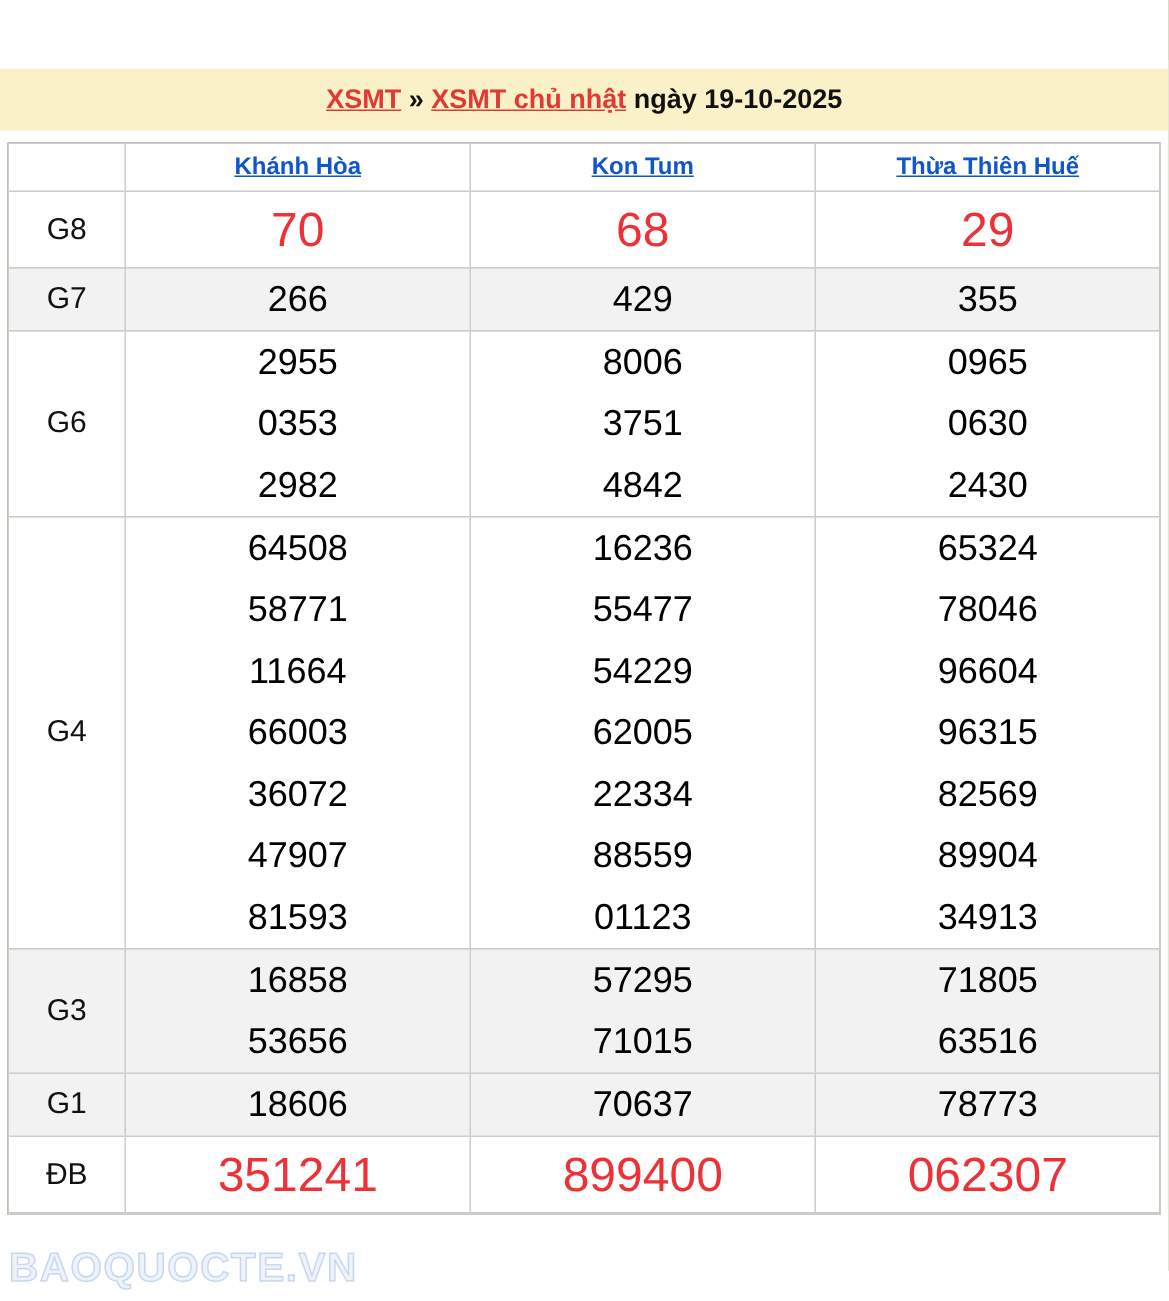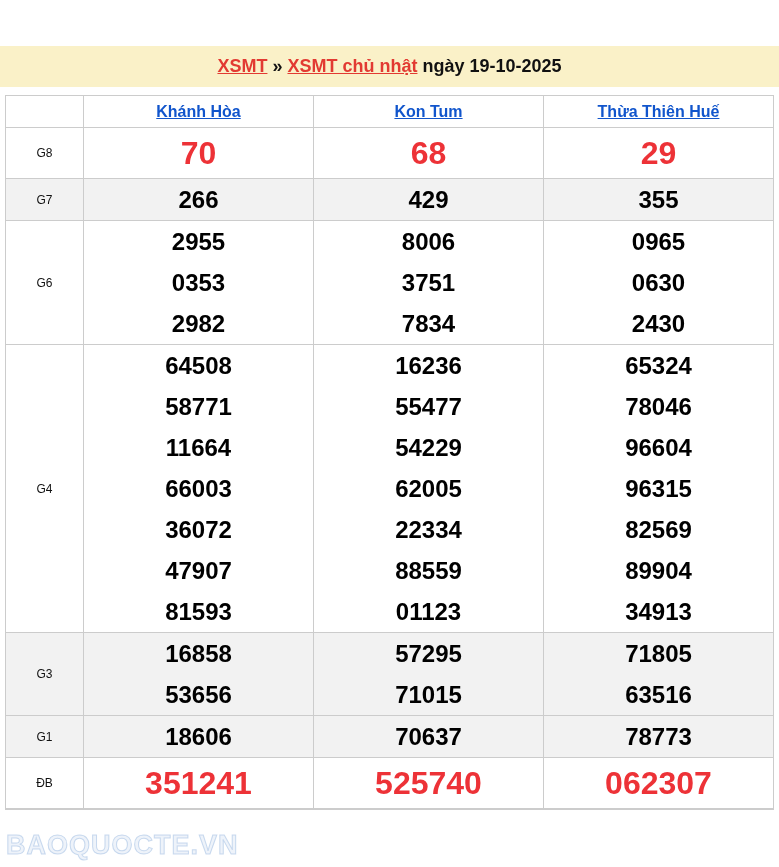--- a/index.html
+++ b/index.html
@@ -32,27 +32,27 @@
   .results{
     position:absolute;top:55px;left:5px;width:769px;
     border:1px solid var(--border);
     background:#4d7c0f;
   }
   .trow{display:flex;border-bottom:1px solid var(--border);background:#fff;}
   .trow:last-child{border-bottom:1px solid var(--border);}
   .trow.alt{background:var(--alt);}
   .cell{border-right:1px solid var(--border);display:flex;flex-direction:column;justify-content:center;align-items:center;}
   .cell:last-child{border-right:none;}
-  .label-cell{width:78px;flex:none;font-size:12px;color:#111;}
+  .label-cell{width:78px;flex:none;font-size:20px;color:#111;}
   .val-cell{flex:1 1 0;}
   .hdr .val-cell{height:31px;justify-content:center;}
   .hdr .label-cell{height:31px;}
   .col-link{color:var(--blue);font-weight:bold;font-size:16px;text-decoration:underline;cursor:pointer;}
   .num{height:41px;display:flex;align-items:center;justify-content:center;
-       font-weight:bold;font-size:24px;color:#000;line-height:1;}
+       font-weight:normal;font-size:24px;color:#000;line-height:1;}
   .trow.xl .num{height:50px;font-size:32px;color:var(--red);}
 
   
   .watermark{
     position:absolute;left:6px;top:790px;
     font-size:27px;font-weight:bold;letter-spacing:1px;
     color:rgba(205,222,240,0.35);
     -webkit-text-stroke:1px rgba(160,190,225,0.55);
     pointer-events:none;white-space:nowrap;
   }
@@ -117,21 +117,21 @@
       <div class="trow">
         <div class="cell label-cell">G6</div>
         <div class="cell val-cell">
           <div class="num">2955</div>
           <div class="num">0353</div>
           <div class="num">2982</div>
         </div>
         <div class="cell val-cell">
           <div class="num">8006</div>
           <div class="num">3751</div>
-          <div class="num">7834</div>
+          <div class="num">4842</div>
         </div>
         <div class="cell val-cell">
           <div class="num">0965</div>
           <div class="num">0630</div>
           <div class="num">2430</div>
         </div>
       </div>
       <div class="trow">
         <div class="cell label-cell">G4</div>
         <div class="cell val-cell">
@@ -188,21 +188,21 @@
         <div class="cell val-cell">
           <div class="num">78773</div>
         </div>
       </div>
       <div class="trow xl">
         <div class="cell label-cell">ĐB</div>
         <div class="cell val-cell">
           <div class="num">351241</div>
         </div>
         <div class="cell val-cell">
-          <div class="num">525740</div>
+          <div class="num">899400</div>
         </div>
         <div class="cell val-cell">
           <div class="num">062307</div>
         </div>
       </div>
     </div>
 
   <div class="watermark">BAOQUOCTE.VN</div>
 
   <div class="strip">

